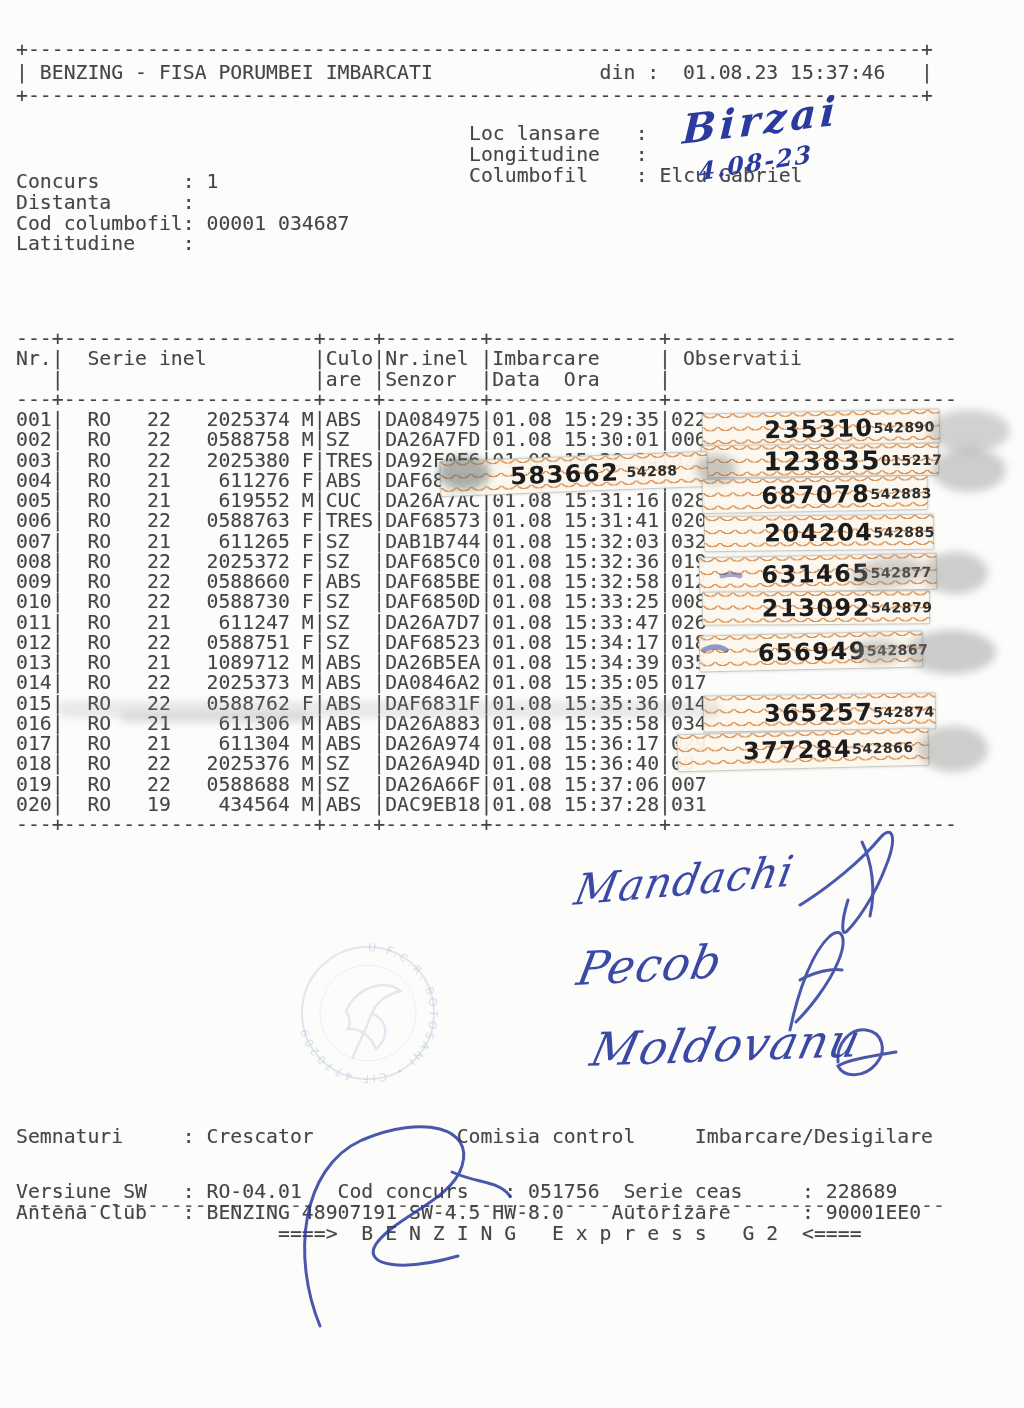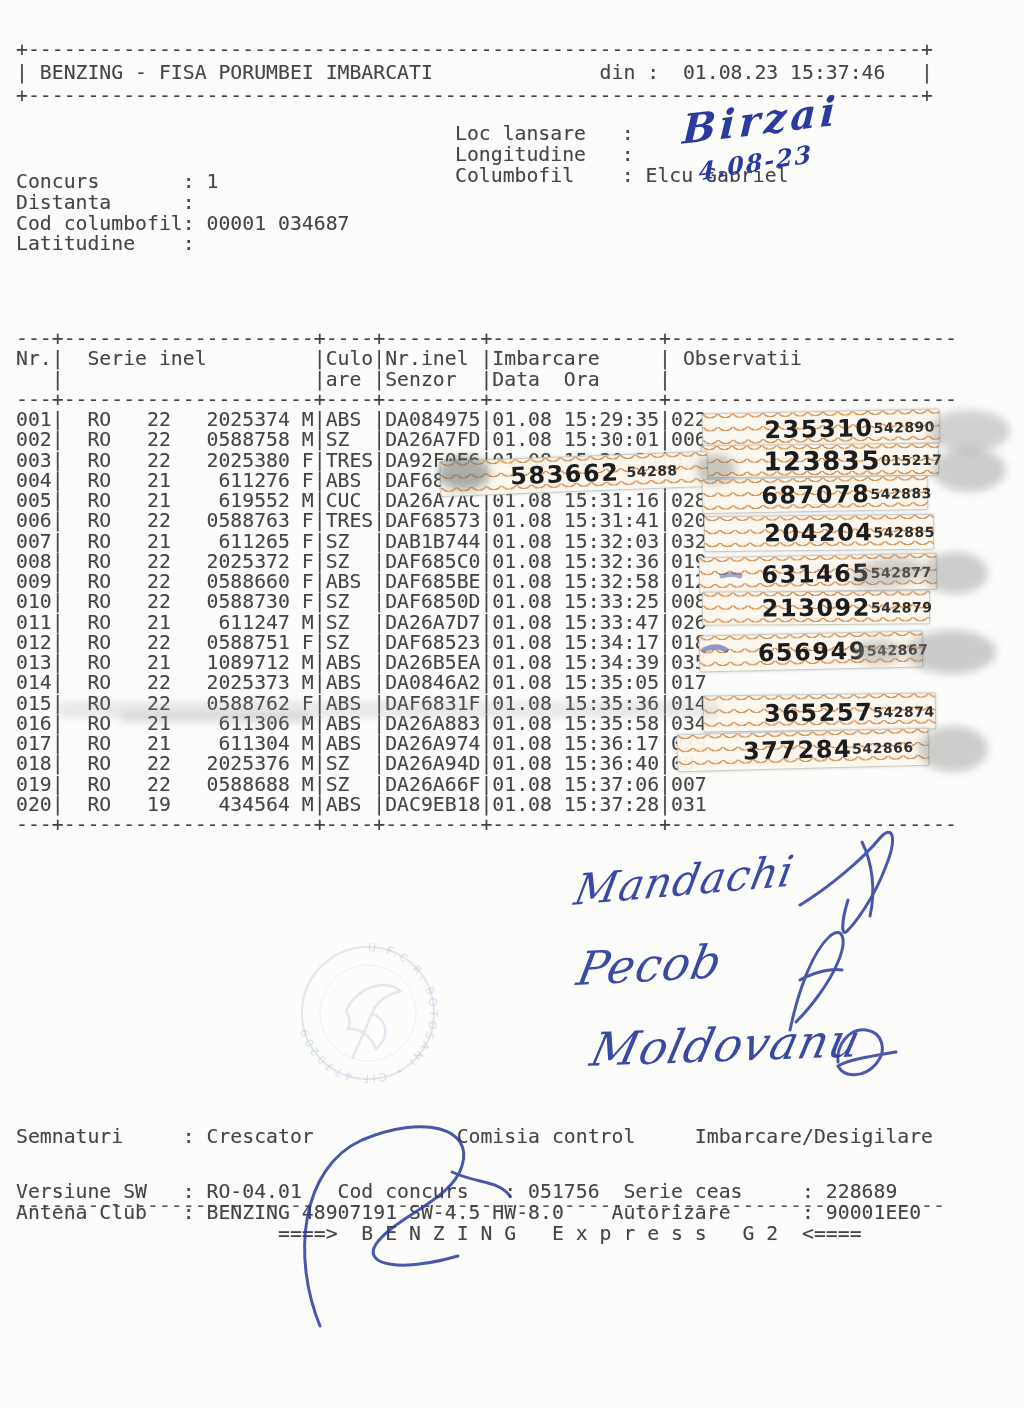--- a/index.html
+++ b/index.html
@@ -9,21 +9,21 @@
     font-family:"DejaVu Sans Mono",monospace;
   }
   .mono{
     position:absolute;left:16px;white-space:pre;
     font-size:19.8px;color:#454545;
     text-shadow:0 0 1px rgba(70,70,70,.25);
   }
   .mono > div{white-space:pre;}
   .hdrbox{top:38px;line-height:23px;}
   .info-left{top:124px;line-height:20.8px;margin-top:48px;}
-  .info-right{top:124px;left:455px;line-height:20.8px;}
+  .info-right{top:124px;left:469px;line-height:20.8px;}
   .clock{top:247px;line-height:20.7px;}
   .tbl{top:329px;line-height:20.25px;}
   .semnline{top:1126px;line-height:21px;}
   .sepline{top:1195px;line-height:21px;color:#5a5a5a;}
   .footer{top:1182px;line-height:20.8px;}
 
   .sticker{
     position:absolute;display:flex;align-items:center;box-sizing:border-box;
     background-color:rgba(252,248,238,.95);
     background-image:

